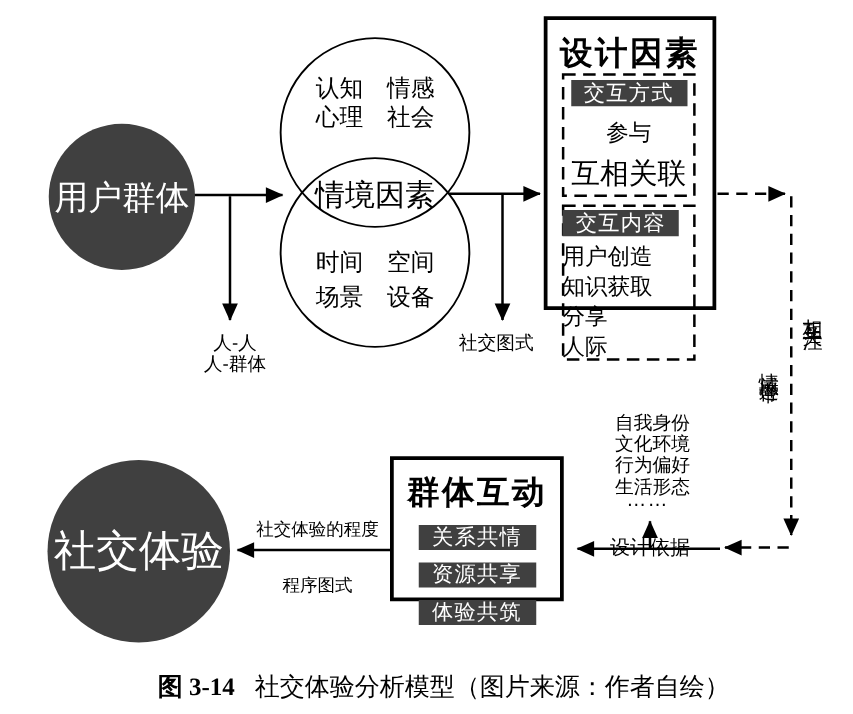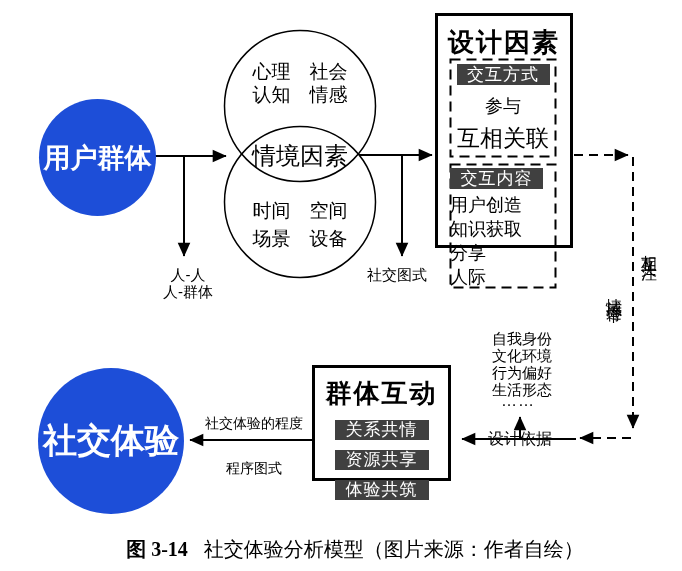--- a/index.html
+++ b/index.html
@@ -5,22 +5,22 @@
   html,body{margin:0;padding:0;background:#ffffff;}
   *{box-sizing:border-box;}
   .stage{
     position:relative;width:682px;height:571px;background:#ffffff;
     font-family:"Liberation Sans","DejaVu Sans",sans-serif;color:#000;
     overflow:hidden;
   }
   .abs{position:absolute;}
   .layer{position:absolute;left:0;top:0;width:682px;height:571px;}
   .blackcircle{
-    background:#1d4ed8;border-radius:50%;display:flex;align-items:center;justify-content:center;
-    color:#fff;font-weight:bold;text-align:left;
+    background:#404040;border-radius:50%;display:flex;align-items:center;justify-content:center;
+    color:#fff;font-weight:normal;text-align:left;
   }
   .vennText{text-align:center;}
   .solidbox{border:3px solid #000;background:transparent;}
   .boxtitle{font-weight:bold;text-align:center;letter-spacing:2px;}
   .blackpill{
     background:#404040;color:#fff;font-weight:normal;text-align:center;letter-spacing:1px;
   }
   .vlabel{
     writing-mode:vertical-rl;text-orientation:upright;letter-spacing:3px;line-height:18px;
   }
@@ -59,22 +59,22 @@
     <line x1="574" y1="155" x2="628" y2="155" stroke="#000" stroke-width="2" stroke-dasharray="9 6" marker-end="url(#ah)"></line>
     <line x1="633" y1="157" x2="633" y2="428" stroke="#000" stroke-width="2" stroke-dasharray="9 6" marker-end="url(#ah)"></line>
     <line x1="631" y1="438" x2="580" y2="438" stroke="#000" stroke-width="2" stroke-dasharray="9 6" marker-end="url(#ah)"></line>
   </svg>
 
   <div class="abs blackcircle" style="left:39px;top:99px;width:117px;height:117px;font-size:27px;">
     <span>用户群体</span>
   </div>
 
   <div class="abs vennText" style="left:225px;top:60px;width:150px;font-size:19px;line-height:23px;">
+    <div>认知　情感</div>
     <div>心理　社会</div>
-    <div>认知　情感</div>
   </div>
   <div class="abs vennText" style="left:225px;top:140px;width:150px;font-size:24px;">情境因素</div>
   <div class="abs vennText" style="left:225px;top:197px;width:150px;font-size:19px;line-height:28px;">
     <div>时间　空间</div>
     <div>场景　设备</div>
   </div>
 
   <div class="abs solidbox" style="left:435px;top:13px;width:138px;height:235px;">
     <div class="boxtitle" style="font-size:26px;margin-top:9px;">设计因素</div>
   </div>

